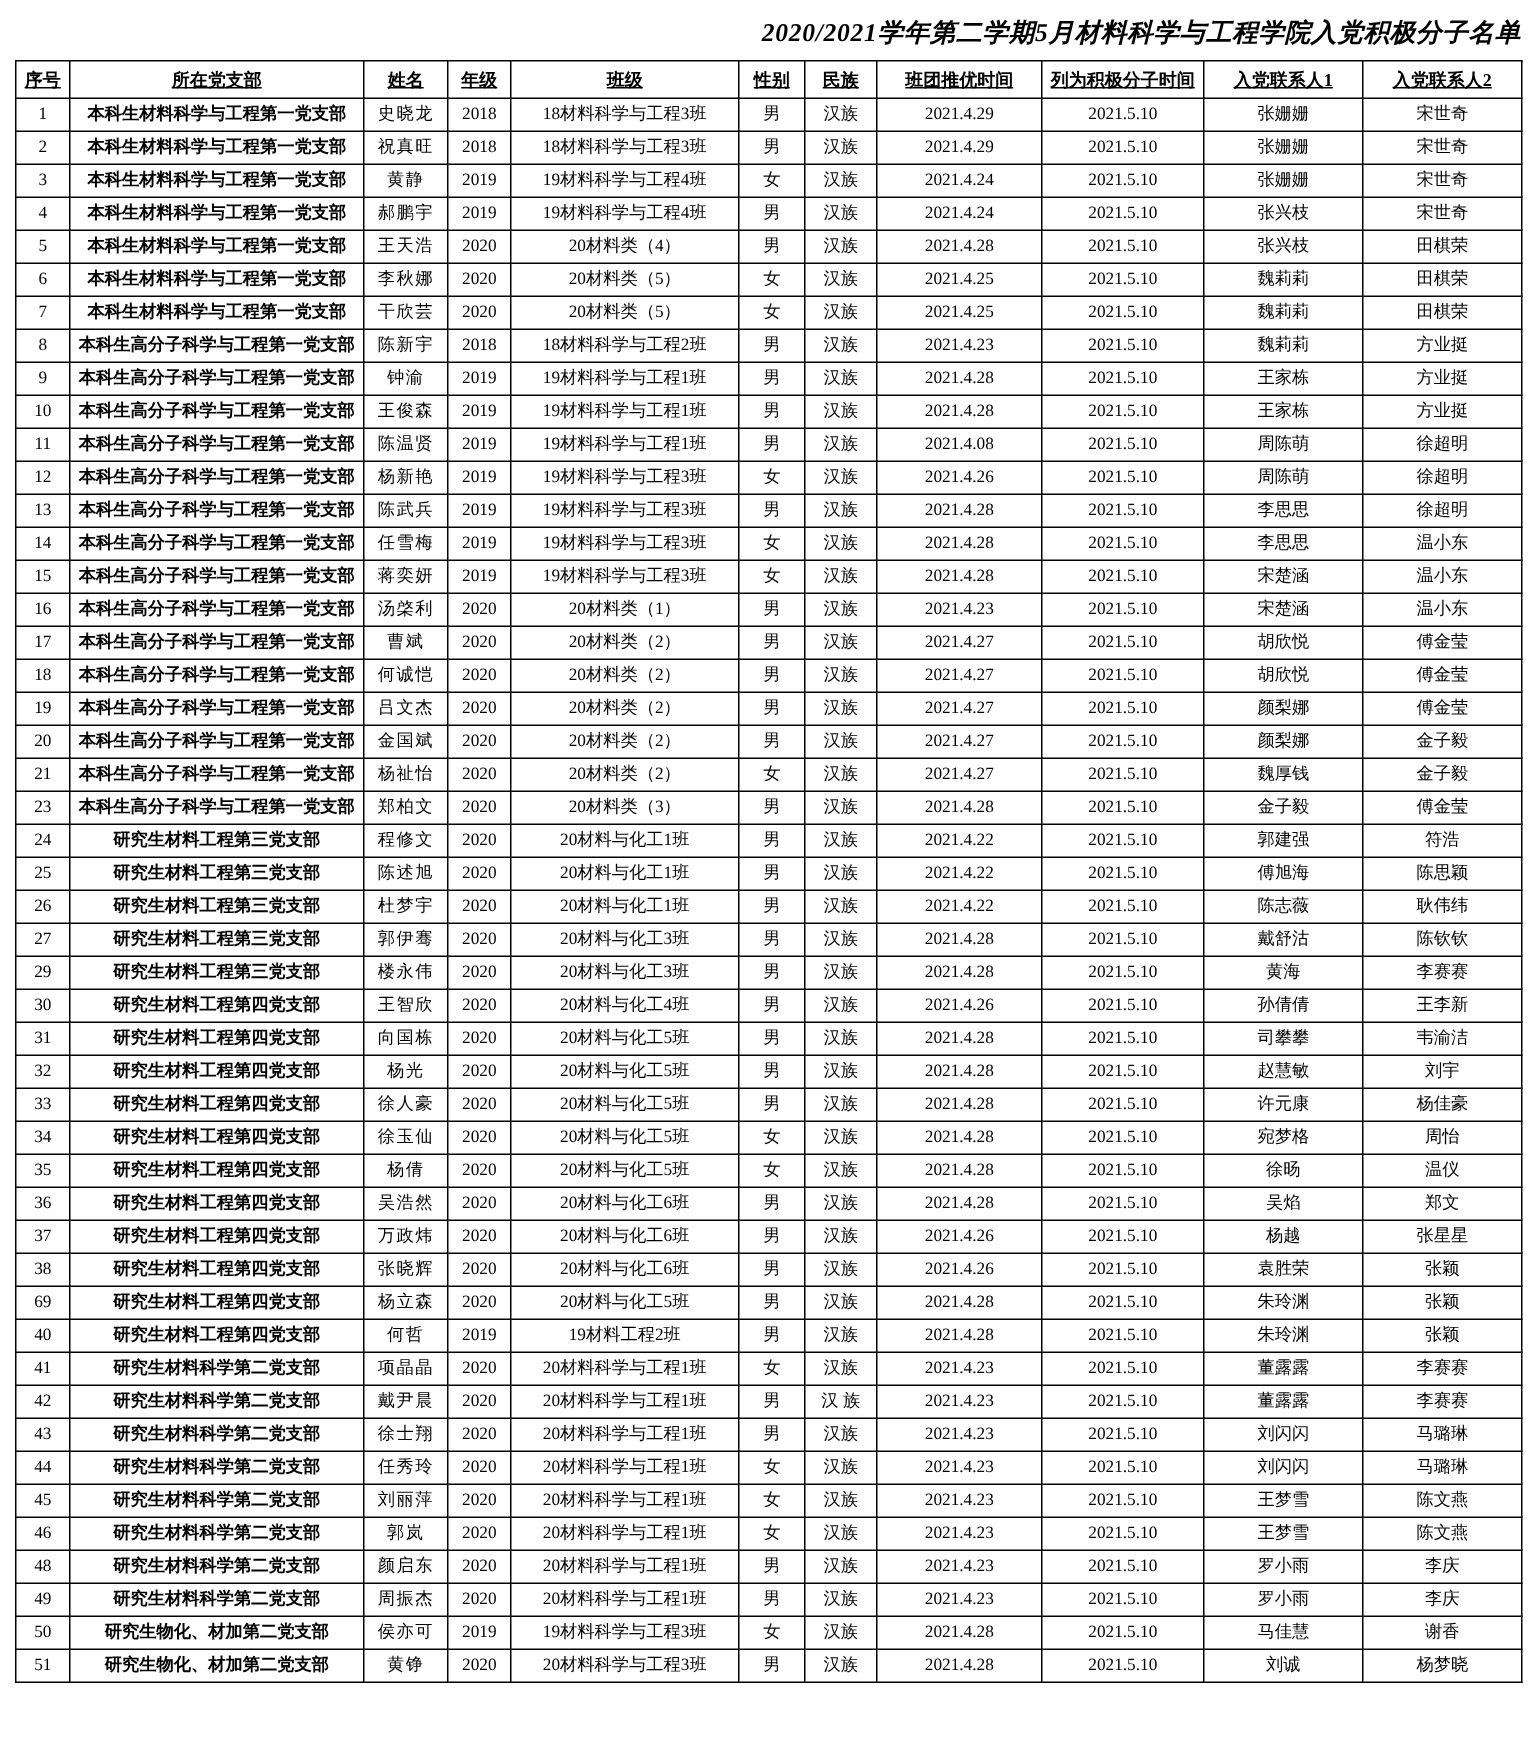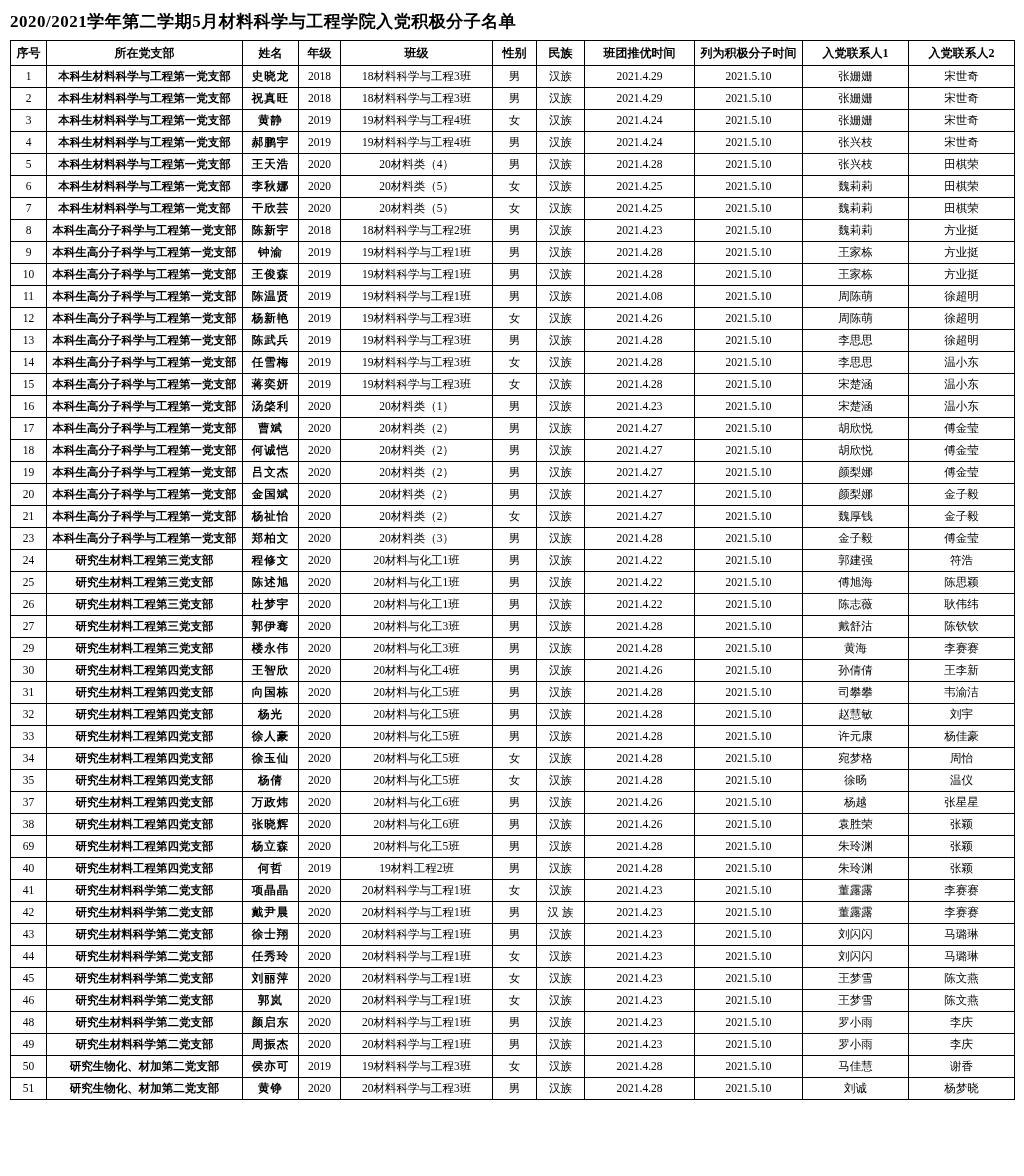--- a/index.html
+++ b/index.html
@@ -11,26 +11,27 @@
     width: 1024px;
     font-family: "Liberation Serif", "DejaVu Serif", serif;
     color: #000000;
   }
   .page {
     width: 1024px;
     box-sizing: border-box;
     padding: 6px 10px 0 10px;
   }
   .doc-title {
-    text-align: left;
+    text-align: right;
     font-size: 17px;
     font-weight: bold;
     letter-spacing: 0.5px;
     padding: 6px 0 8px 0;
     line-height: 1.2;
+    font-style: italic;
   }
   table.roster {
     border-collapse: collapse;
     width: 1004px;
     table-layout: fixed;
     font-size: 11.5px;
   }
   table.roster th, table.roster td {
     border: 1px solid #000000;
     text-align: center;
@@ -38,36 +39,37 @@
     padding: 1px 0;
     height: 19px;
     line-height: 17px;
     overflow: hidden;
     white-space: nowrap;
   }
   table.roster thead th {
     font-weight: bold;
     font-size: 12px;
     height: 22px;
+    text-decoration: underline;
   }
   
   col.c-index { width: 36px; }
   col.c-branch { width: 196px; }
   col.c-name { width: 56px; }
   col.c-grade { width: 42px; }
   col.c-class { width: 152px; }
   col.c-gender { width: 44px; }
   col.c-ethnic { width: 48px; }
   col.c-rec-time { width: 110px; }
   col.c-act-time { width: 108px; }
   col.c-liaison1 { width: 106px; }
   col.c-liaison2 { width: 106px; }
 
   td.branch { font-size: 11.5px; font-weight: bold; }
-  td.name { letter-spacing: 1px; font-weight: bold; }
+  td.name { letter-spacing: 1px; }
 </style>
 </head>
 <body>
 
 <div class="page">
 
   <div class="doc-title">2020/2021学年第二学期5月材料科学与工程学院入党积极分子名单</div>
 
   <table class="roster">
     <colgroup>
@@ -522,20 +524,33 @@
           <td>2020</td>
           <td>20材料与化工5班</td>
           <td>女</td>
           <td>汉族</td>
           <td>2021.4.28</td>
           <td>2021.5.10</td>
           <td>徐旸</td>
           <td>温仪</td>
         </tr>
         <tr>
+          <td>36</td>
+          <td class="branch">研究生材料工程第四党支部</td>
+          <td class="name">吴浩然</td>
+          <td>2020</td>
+          <td>20材料与化工6班</td>
+          <td>男</td>
+          <td>汉族</td>
+          <td>2021.4.28</td>
+          <td>2021.5.10</td>
+          <td>吴焰</td>
+          <td>郑文</td>
+        </tr>
+        <tr>
           <td>37</td>
           <td class="branch">研究生材料工程第四党支部</td>
           <td class="name">万政炜</td>
           <td>2020</td>
           <td>20材料与化工6班</td>
           <td>男</td>
           <td>汉族</td>
           <td>2021.4.26</td>
           <td>2021.5.10</td>
           <td>杨越</td>

